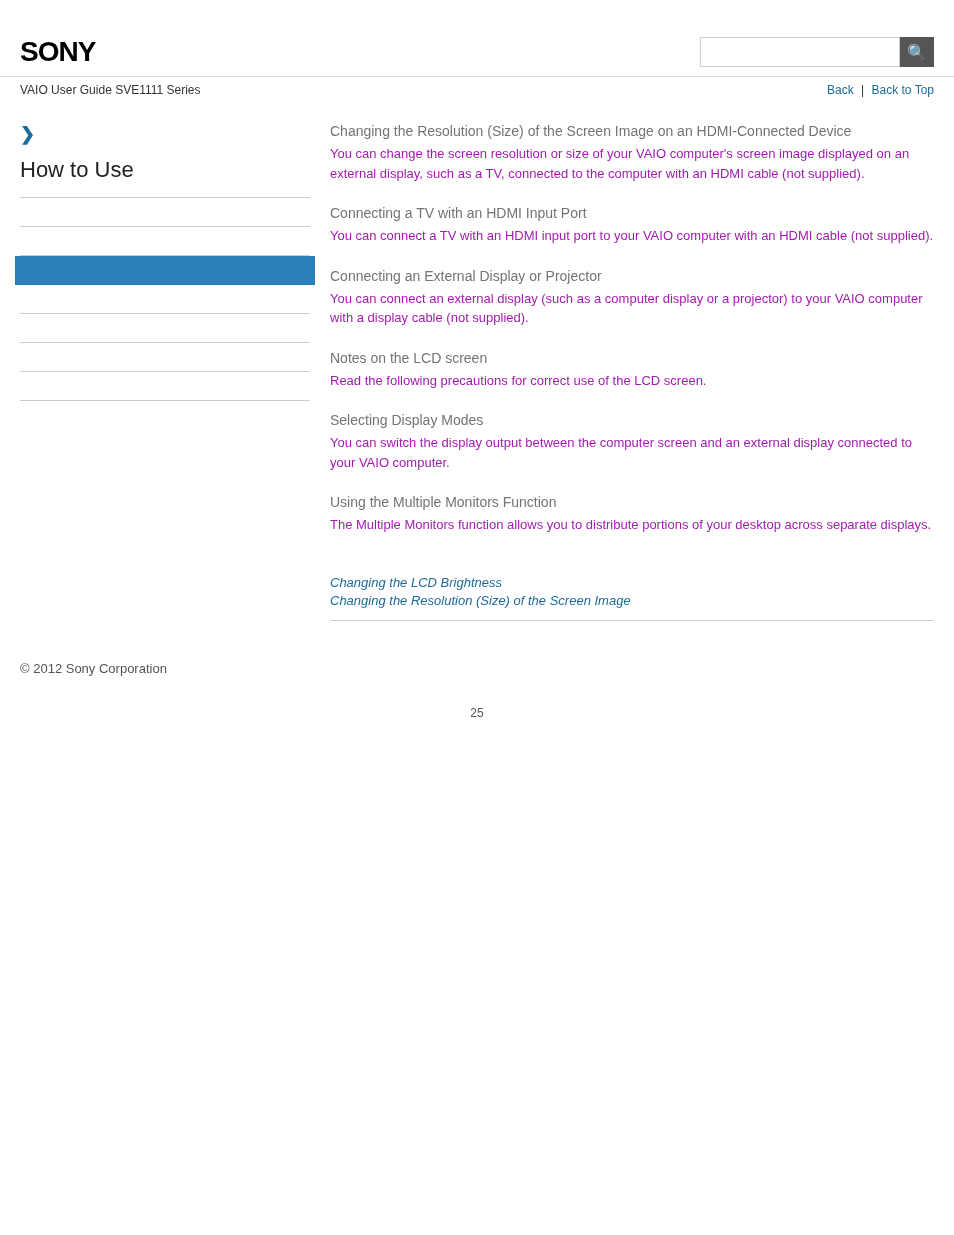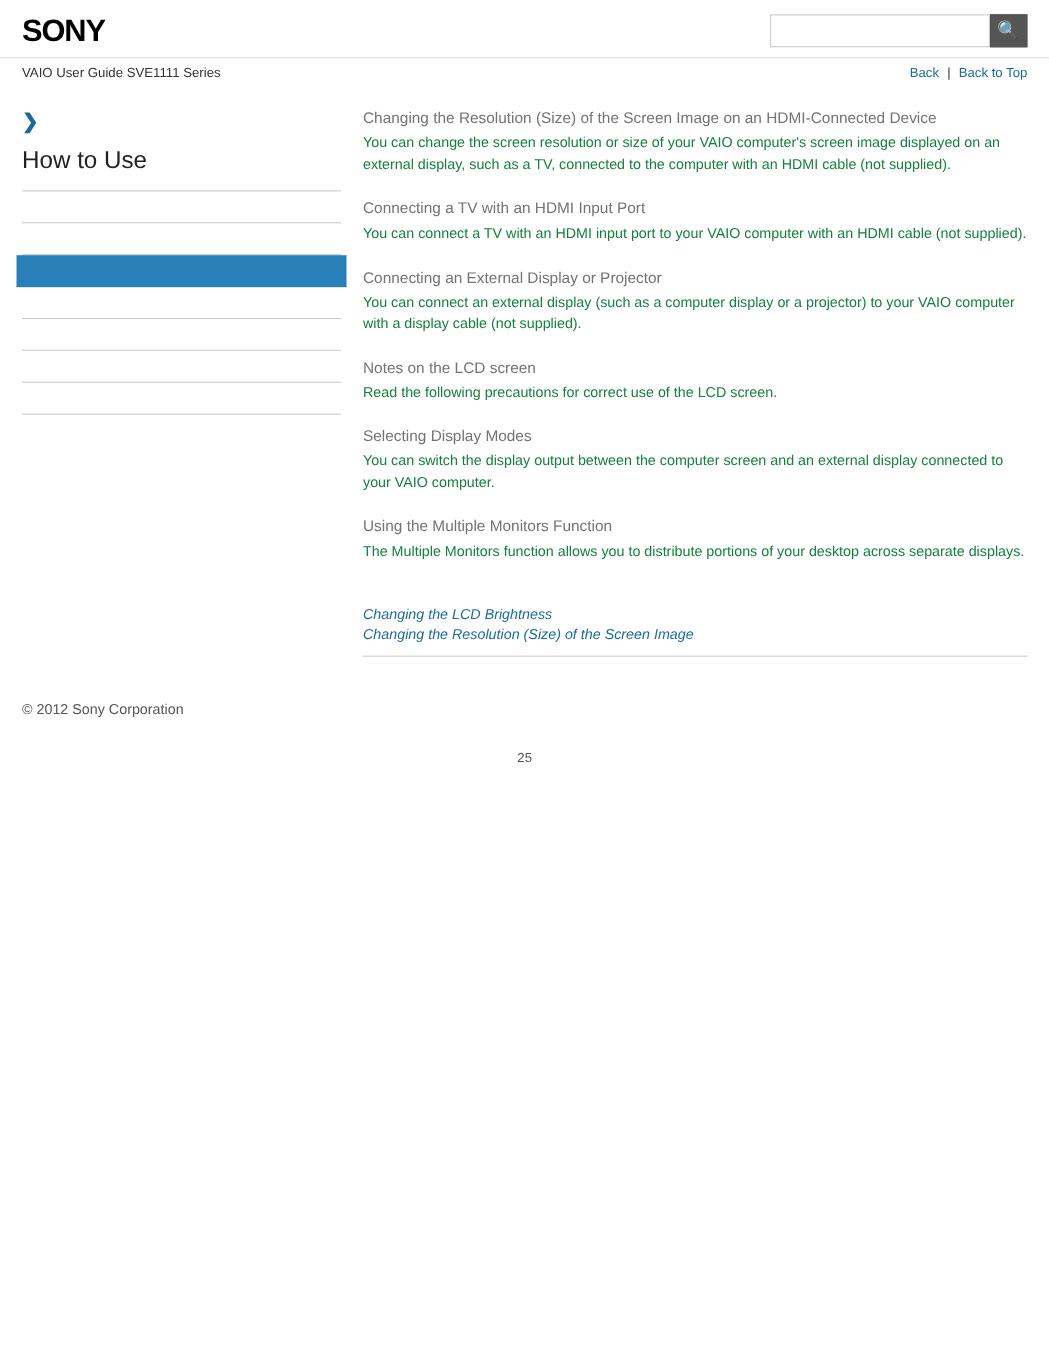--- a/index.html
+++ b/index.html
@@ -12,20 +12,21 @@
       min-height: 1235px;
     }
 
     
     .header {
       display: flex;
       align-items: center;
       justify-content: space-between;
       padding: 12px 20px 8px 20px;
       border-bottom: 1px solid #ddd;
+      margin-top: 24px;
     }
     .logo {
       font-size: 28px;
       font-weight: 900;
       color: #000;
       letter-spacing: -1px;
       font-family: Arial Black, Arial, sans-serif;
     }
     .search-box {
       display: flex;
@@ -128,21 +129,21 @@
     .content-link {
       color: #737373;
       text-decoration: none;
       font-size: 14px;
       font-weight: normal;
       display: inline-block;
       margin-bottom: 5px;
     }
     .content-desc {
       font-size: 13px;
-      color: #15803d;
+      color: #a21caf;
       line-height: 1.5;
     }
 
     .bottom-links {
       margin-top: 30px;
       padding-top: 10px;
     }
     .bottom-links a {
       display: block;
       color: #1a6b9a;

